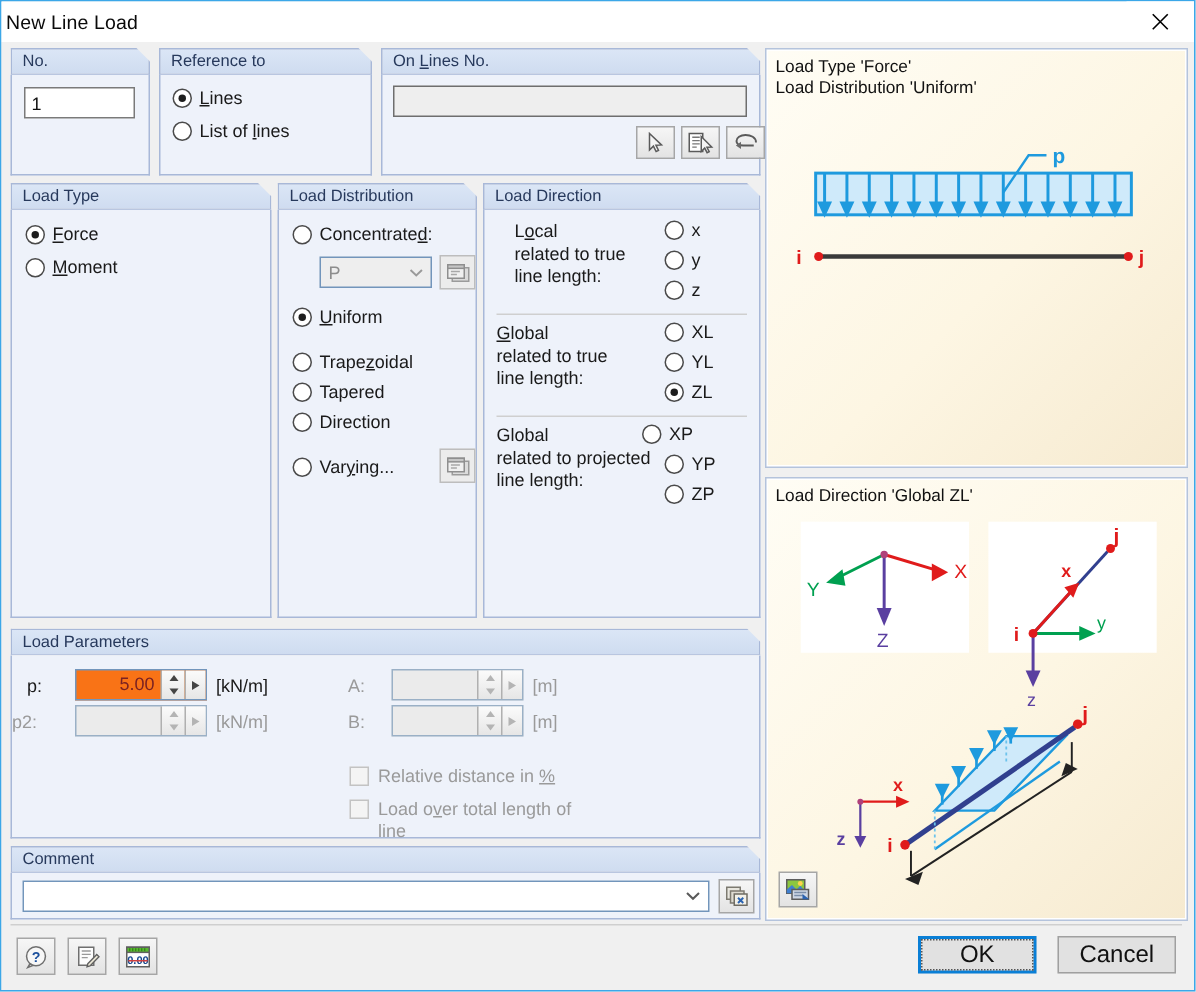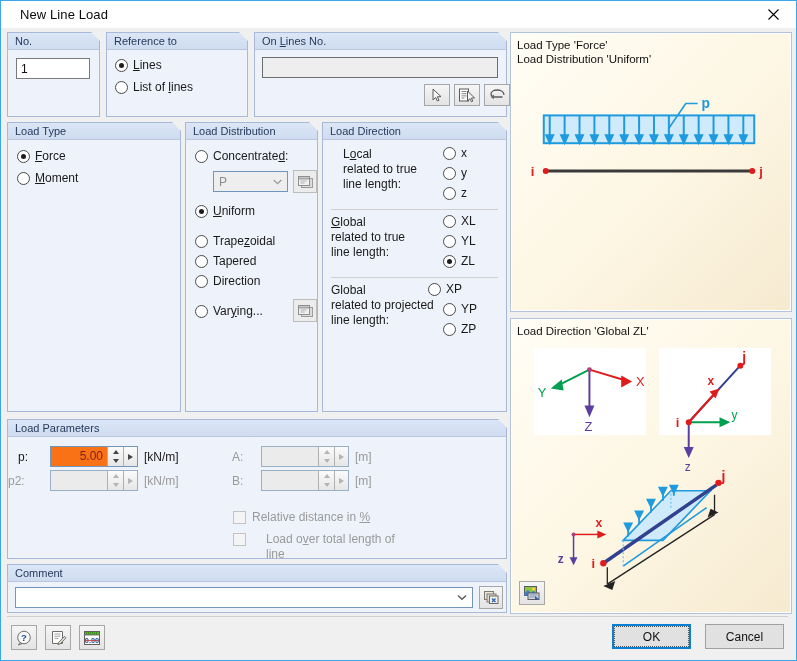--- a/index.html
+++ b/index.html
@@ -16,21 +16,21 @@
     position: absolute; inset: 0;
     border: 1px solid #3ba7e8;
     background: #f0f0f0;
     display: flex; flex-direction: column;
   }
   
   .titlebar {
     height: 27px; flex: 0 0 27px;
     background: #ffffff;
     display: flex; align-items: center;
-    padding-left: 19px;
+    padding-left: 3px;
     position: relative;
   }
   .titlebar .title { font-size: 13px; color: #0a0a0a; letter-spacing: .1px; }
   .close-btn {
     position: absolute; top: 0; right: 0;
     width: 45px; height: 26px;
     display: flex; align-items: center; justify-content: center;
     background: #ffffff; cursor: pointer;
   }
   .close-btn svg { display:block; }
@@ -149,21 +149,21 @@
   svg.diagram { position:absolute; inset:1px; }
 
   
   .sep { height:1px; background:#cfcfcf; }
   .footer {
     position:absolute; left:0; right:0; bottom:0; height:44px;
     display:flex; align-items:center;
   }
   .btn {
     width:79px; height:25px; border:1px solid #a0a0a0;
-    background:#e1e1e1; font-size:12px; color:#111;
+    background:#e1e1e1; font-size:16px; color:#111;
     display:flex; align-items:center; justify-content:center; cursor:pointer;
   }
   .btn.primary { border:2px solid #0a7fd6; background:#e1e1e1; }
   .btn.primary .inner {
     border:1px dotted #555; width:100%; height:100%;
     display:flex; align-items:center; justify-content:center;
   }
 </style>
 </head>
 <body>
@@ -440,21 +440,21 @@
             <span class="more">
                 <i class="arw rt"></i>
               </span>
           </div>
           <span class="lbl dim" style="position:absolute;left:347px;top:37px;">[m]</span>
 
           <div style="position:absolute;left:225px;top:73px;display:flex;align-items:center;gap:6px;">
             <span class="cbx"></span>
             <span class="lbl dim">Relative distance in <u>%</u></span>
           </div>
-          <div style="position:absolute;left:225px;top:95px;display:flex;align-items:flex-start;gap:20px;">
+          <div style="position:absolute;left:225px;top:95px;display:flex;align-items:flex-start;gap:6px;">
             <span class="cbx" style="margin-top:1px;"></span>
             <span class="lbl dim" style="line-height:15px;">Load o<u>v</u>er total length of<br><span>line</span></span>
           </div>
         </div>
       </div>
 
       <div style="position:relative;margin-top:5px;width:500px;">
         <div class="group-head">Comment</div>
         <div class="group" style="height:31px;">
           <div class="combo" style="position:absolute;left:7px;top:5px;width:458px;background:#fff;color:#111;border:1px solid #7295bb;">

